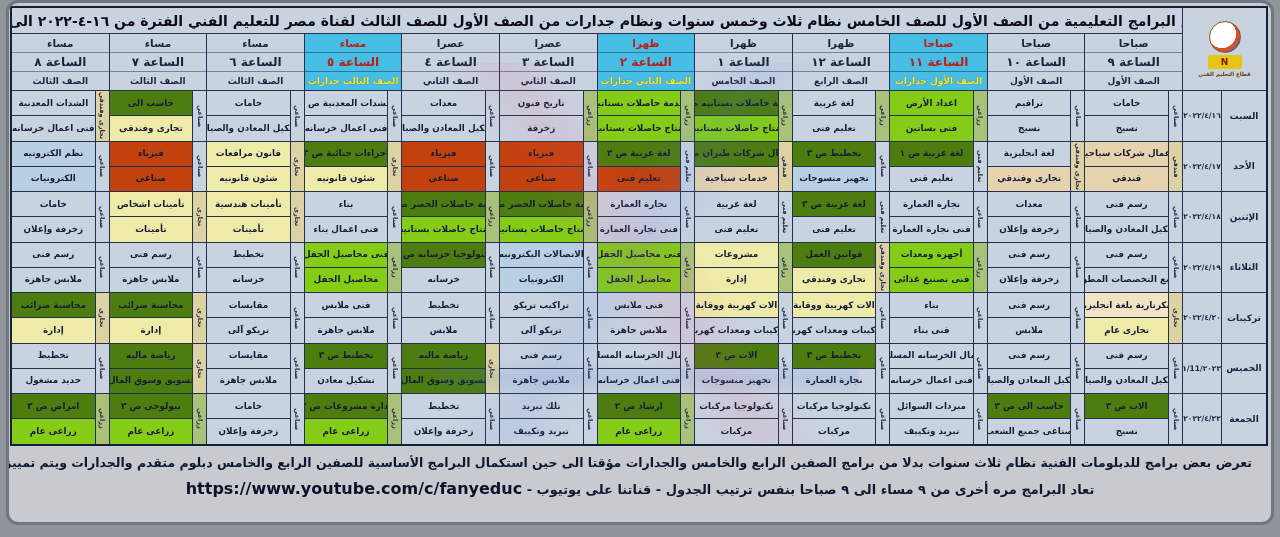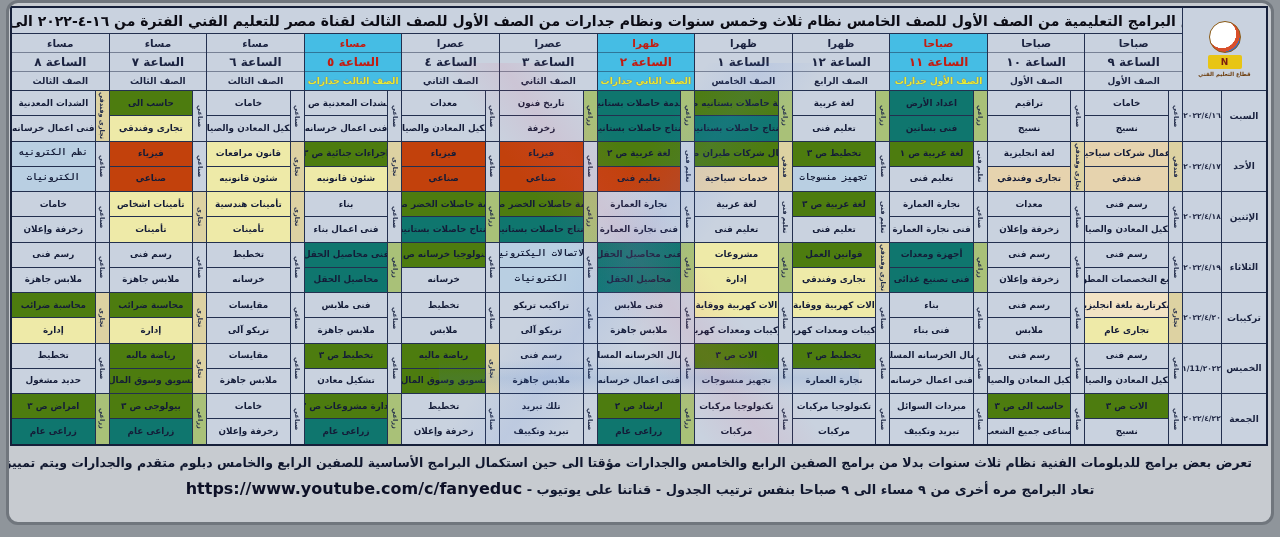--- a/index.html
+++ b/index.html
@@ -67,23 +67,23 @@
   .strip{display:flex;align-items:center;justify-content:center;
     writing-mode:vertical-rl;font-size:6.5px;font-weight:bold;color:#222c4a;
     background:#c3cdd6;white-space:nowrap;}
   .strip.tg{background:#a9c178;} .strip.tc{background:#ddd2a2;}
   
   .pcell{display:flex;flex-direction:column;background:transparent!important;}
   .pcell div{flex:1;display:flex;align-items:center;justify-content:center;
     font-size:8.8px;font-weight:bold;color:#141c38;text-align:center;
     line-height:1.02;padding:0 1px;white-space:nowrap;}
   .pcell .pbot{border-top:1px solid #23304f;}
-  .cd{background:#c9d2df;} .cy{background:#4d7c0f;} .cg{background:#0f766e;}
+  .cd{background:#c9d2df;} .cy{background:#4d7c0f;} .cg{background:#84cc16;}
   .cb{background:#e6d3ae;} .ck{background:#c2410c;} .cp{background:#eeeaa8;}
-  .cl{background:#b9cfe2;font-family:Liberation Mono, monospace;} .cc{background:#f2e3c4;}
+  .cl{background:#b9cfe2;} .cc{background:#f2e3c4;}
   
   .footer{direction:rtl;padding:9px 16px 0 16px;color:#10172e;}
   .footer .l1{font-size:12.5px;font-weight:bold;text-align:right;white-space:nowrap;}
   .footer .l2{font-size:13px;font-weight:bold;text-align:center;margin-top:9px;white-space:nowrap;}
   .footer .url{direction:ltr;unicode-bidi:embed;font-size:16px;color:#0d1026;}
 </style>
 </head>
 <body>
 
 <div class="frame">

